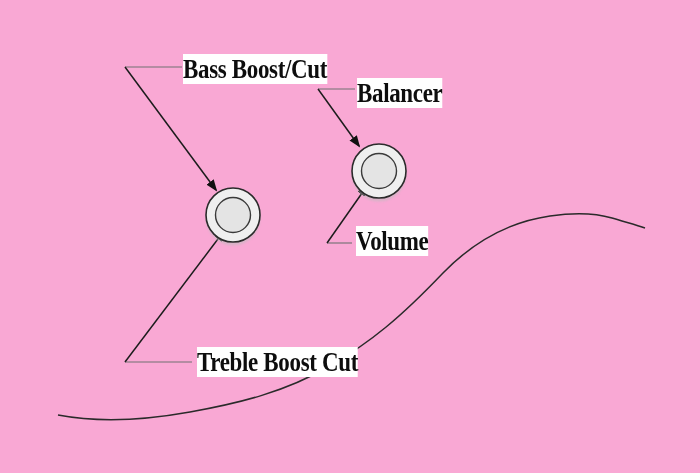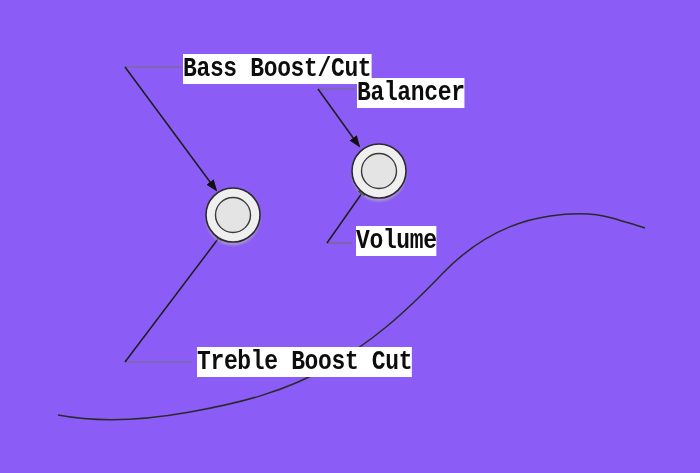--- a/index.html
+++ b/index.html
@@ -4,23 +4,23 @@
 <style>
   html, body {
     margin: 0;
     padding: 0;
     background: #ffffff;
   }
   .stage {
     position: relative;
     width: 700px;
     height: 473px;
-    background: #8b5cf6;
+    background: #f9a8d4;
     overflow: hidden;
-    font-family: Liberation Mono, monospace;
+    font-family: Liberation Serif, serif;
   }
   .stage svg {
     position: absolute;
     left: 0;
     top: 0;
   }
   .label {
     position: absolute;
     font-weight: 700;
     font-size: 28px;

